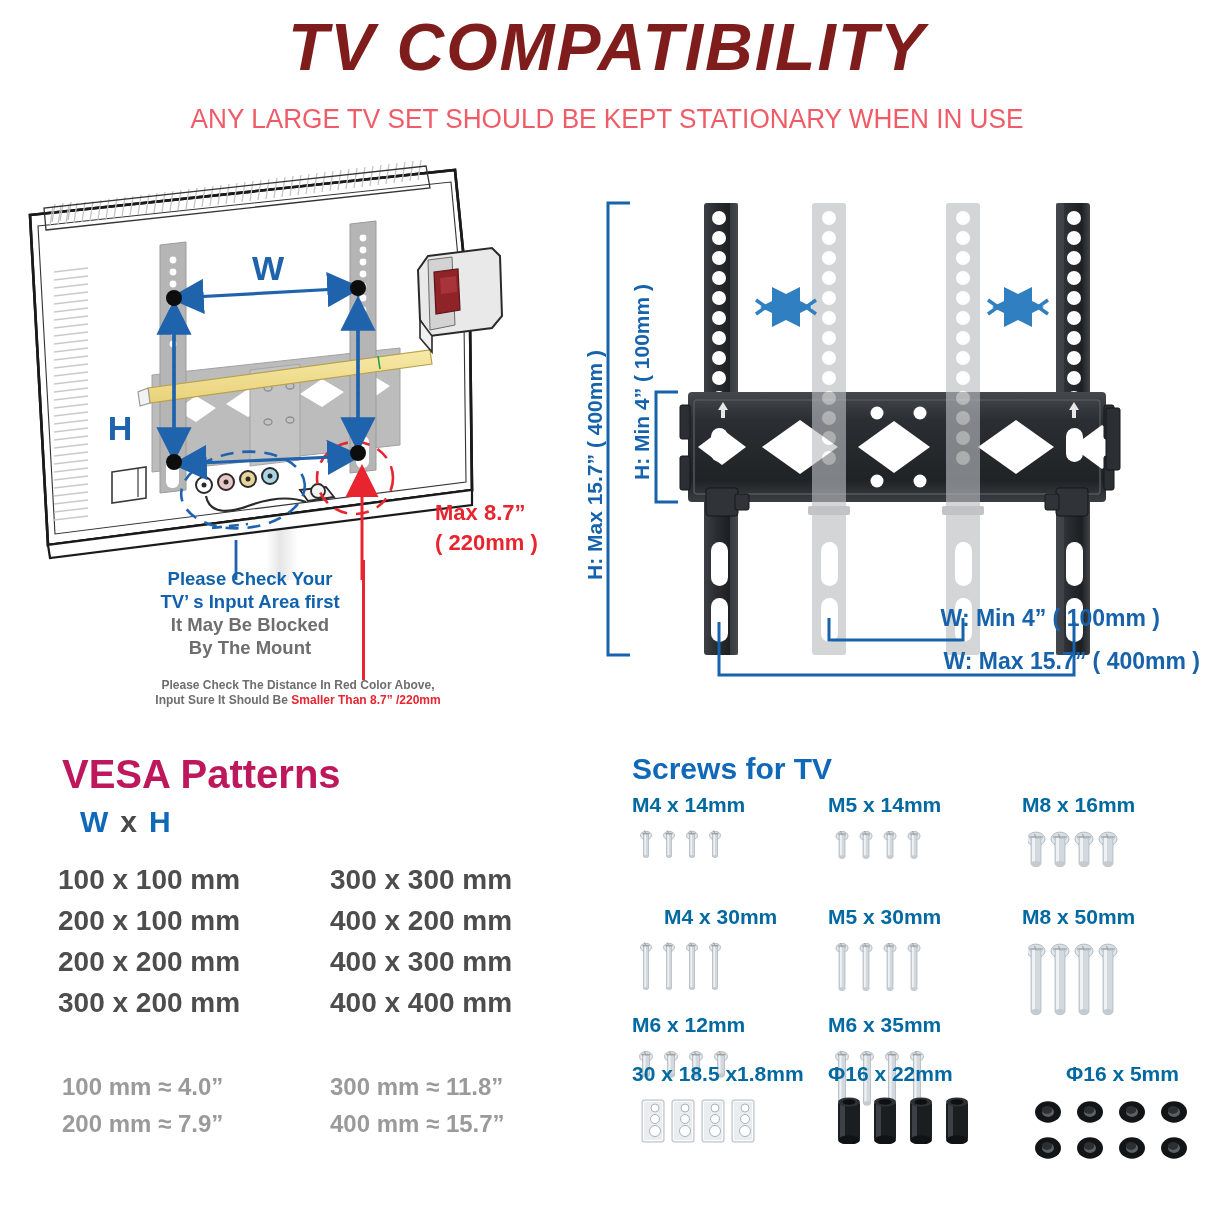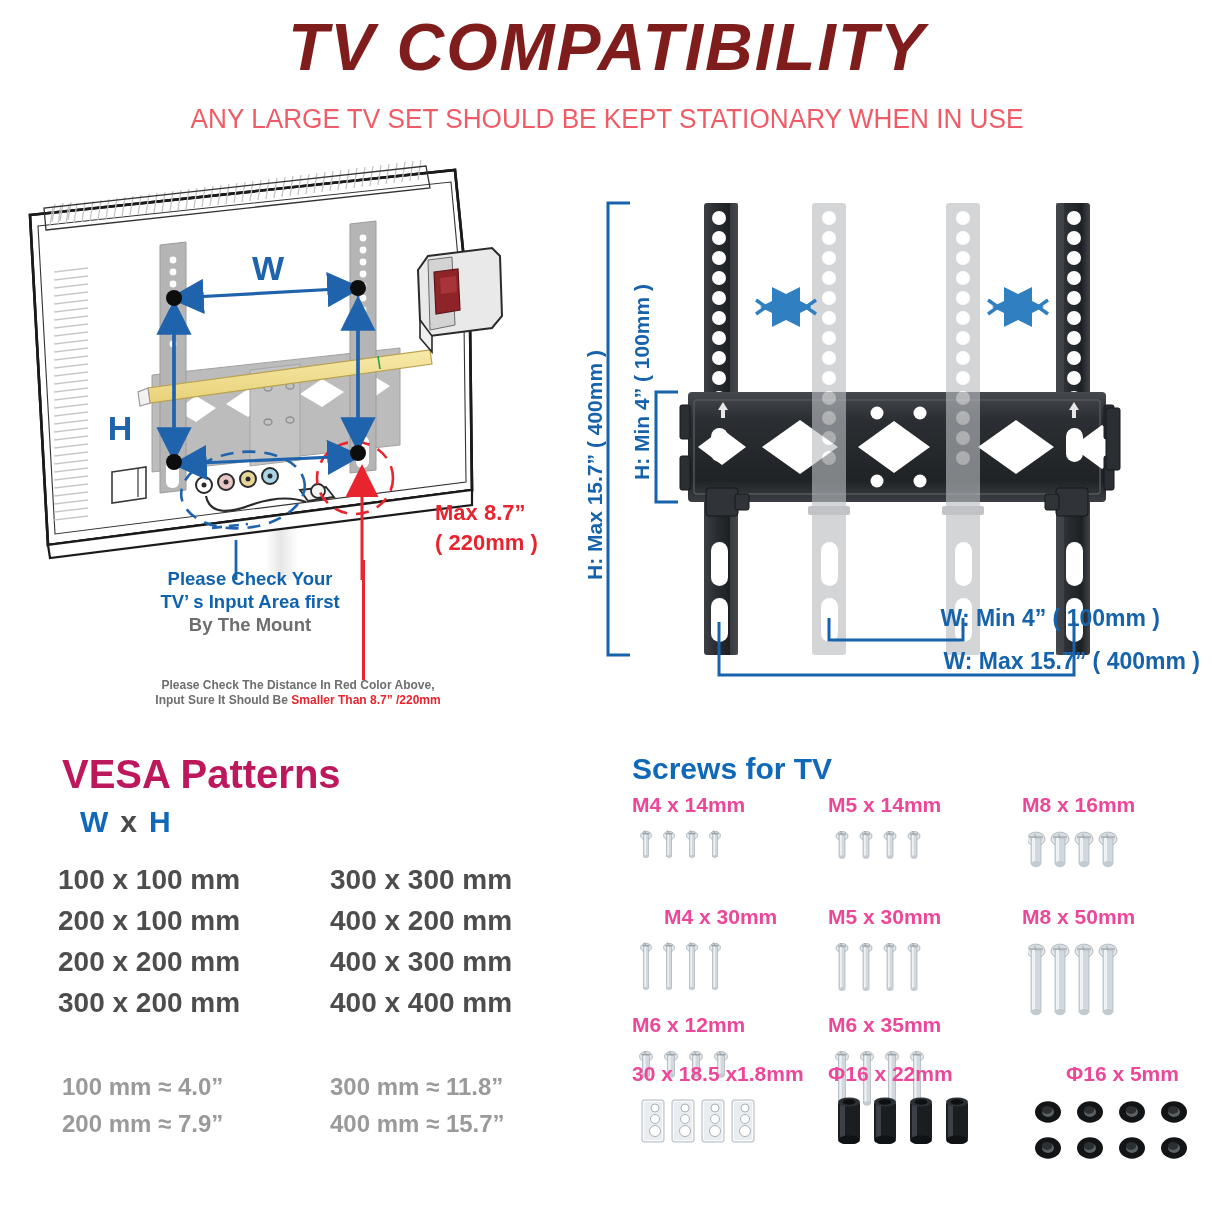--- a/index.html
+++ b/index.html
@@ -36,21 +36,21 @@
   #wxh{left:80px;top:805px;font-size:30px;font-weight:bold;color:#4a4a4a;}
   #wxh b{color:#1068b8;}
   .vrow{position:absolute;font-size:28px;font-weight:bold;color:#4d4d4d;white-space:nowrap;}
   .vcolA{left:58px;}
   .vcolB{left:330px;}
   .crow{position:absolute;font-size:24px;font-weight:bold;color:#9a9a9a;white-space:nowrap;}
   .ccolA{left:62px;}
   .ccolB{left:330px;}
   
   #screwTitle{left:632px;top:752px;font-size:30px;font-weight:bold;color:#1068b8;}
-  .slabel{position:absolute;font-size:21px;font-weight:bold;color:#ec4899;white-space:nowrap;}
+  .slabel{position:absolute;font-size:21px;font-weight:bold;color:#0369a1;white-space:nowrap;}
   .sgroup{position:absolute;}
 </style>
 </head>
 <body>
 
 <div class="abs" id="title">TV  COMPATIBILITY</div>
 <div class="abs" id="subtitle">ANY LARGE TV SET SHOULD BE KEPT STATIONARY WHEN IN USE</div>
 
 <div class="abs" id="tvstage">
 <svg width="600" height="420" viewBox="0 0 600 420" xmlns="http://www.w3.org/2000/svg">
@@ -296,20 +296,21 @@
   <div>( 220mm )</div>
 </div>
 
 <div class="abs" style="left:362px;top:560px;width:3px;height:120px;background:#e8242f;"></div>
 
 <div class="abs cap" id="capBlue">
   <div>Please Check Your</div>
   <div>TV’ s Input Area first</div>
 </div>
 <div class="abs cap" id="capGray">
+  <div>It May Be Blocked</div>
   <div>By The Mount</div>
 </div>
 <div class="abs cap" id="capBottom">
   <div>Please Check The Distance In Red Color Above,</div>
   <div>
     <span>Input Sure It Should Be </span><span class="red">Smaller Than 8.7”  /220mm</span>
   </div>
 </div>
 
 <div class="abs" id="brstage">

